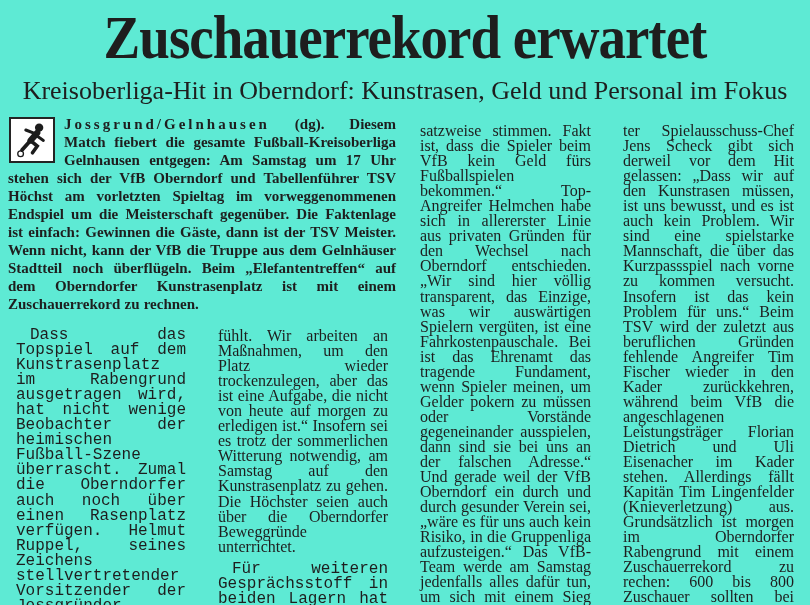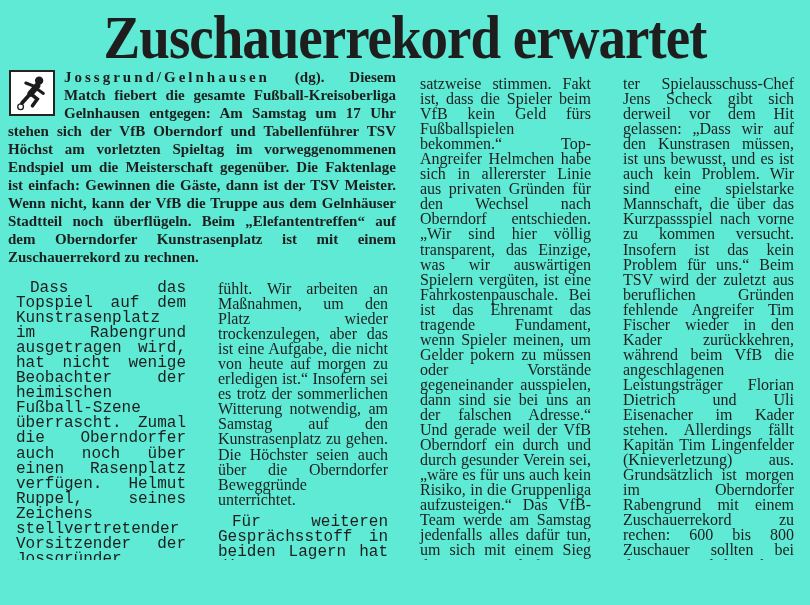--- a/index.html
+++ b/index.html
@@ -86,20 +86,21 @@
     margin-top: 15px !important;
   }
 </style>
 </head>
 <body>
 
 <div class="page">
 
   <h1 class="headline">Zuschauerrekord erwartet</h1>
 
+  <h2 class="subheadline">Kreisoberliga-Hit in Oberndorf: Kunstrasen, Geld und Personal im Fokus</h2>
 
   <div class="body-row">
 
     <div class="left-block">
       <p class="lead">
         <span class="icon-box">
           <svg width="38" height="38" viewBox="0 0 40 40" aria-hidden="true">
             <g fill="none" stroke="#1c1c1c" stroke-linecap="round">
               <circle cx="27.5" cy="7" r="4.4" fill="#1c1c1c" stroke="none"></circle>
               <path d="M25.5 12.5 L18.5 20.5" stroke-width="6.6"></path>

